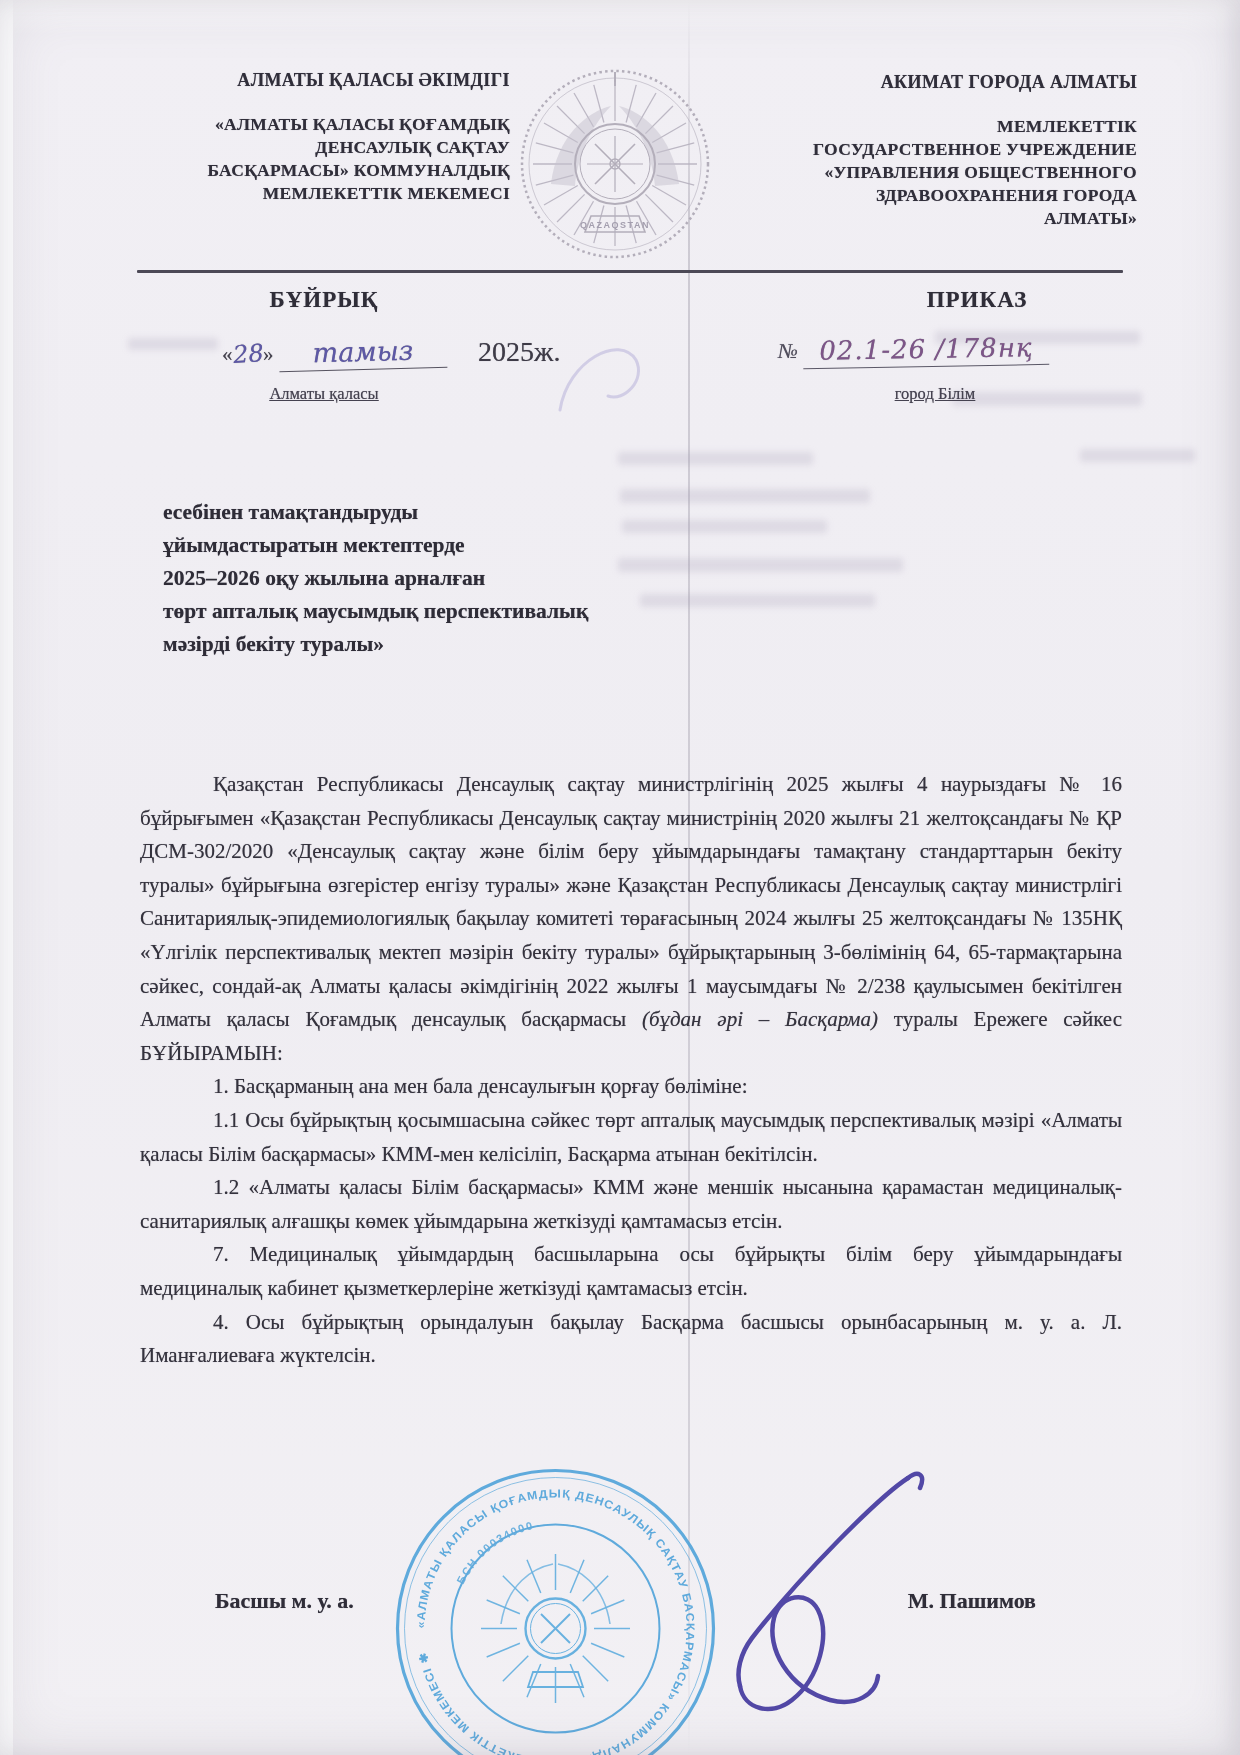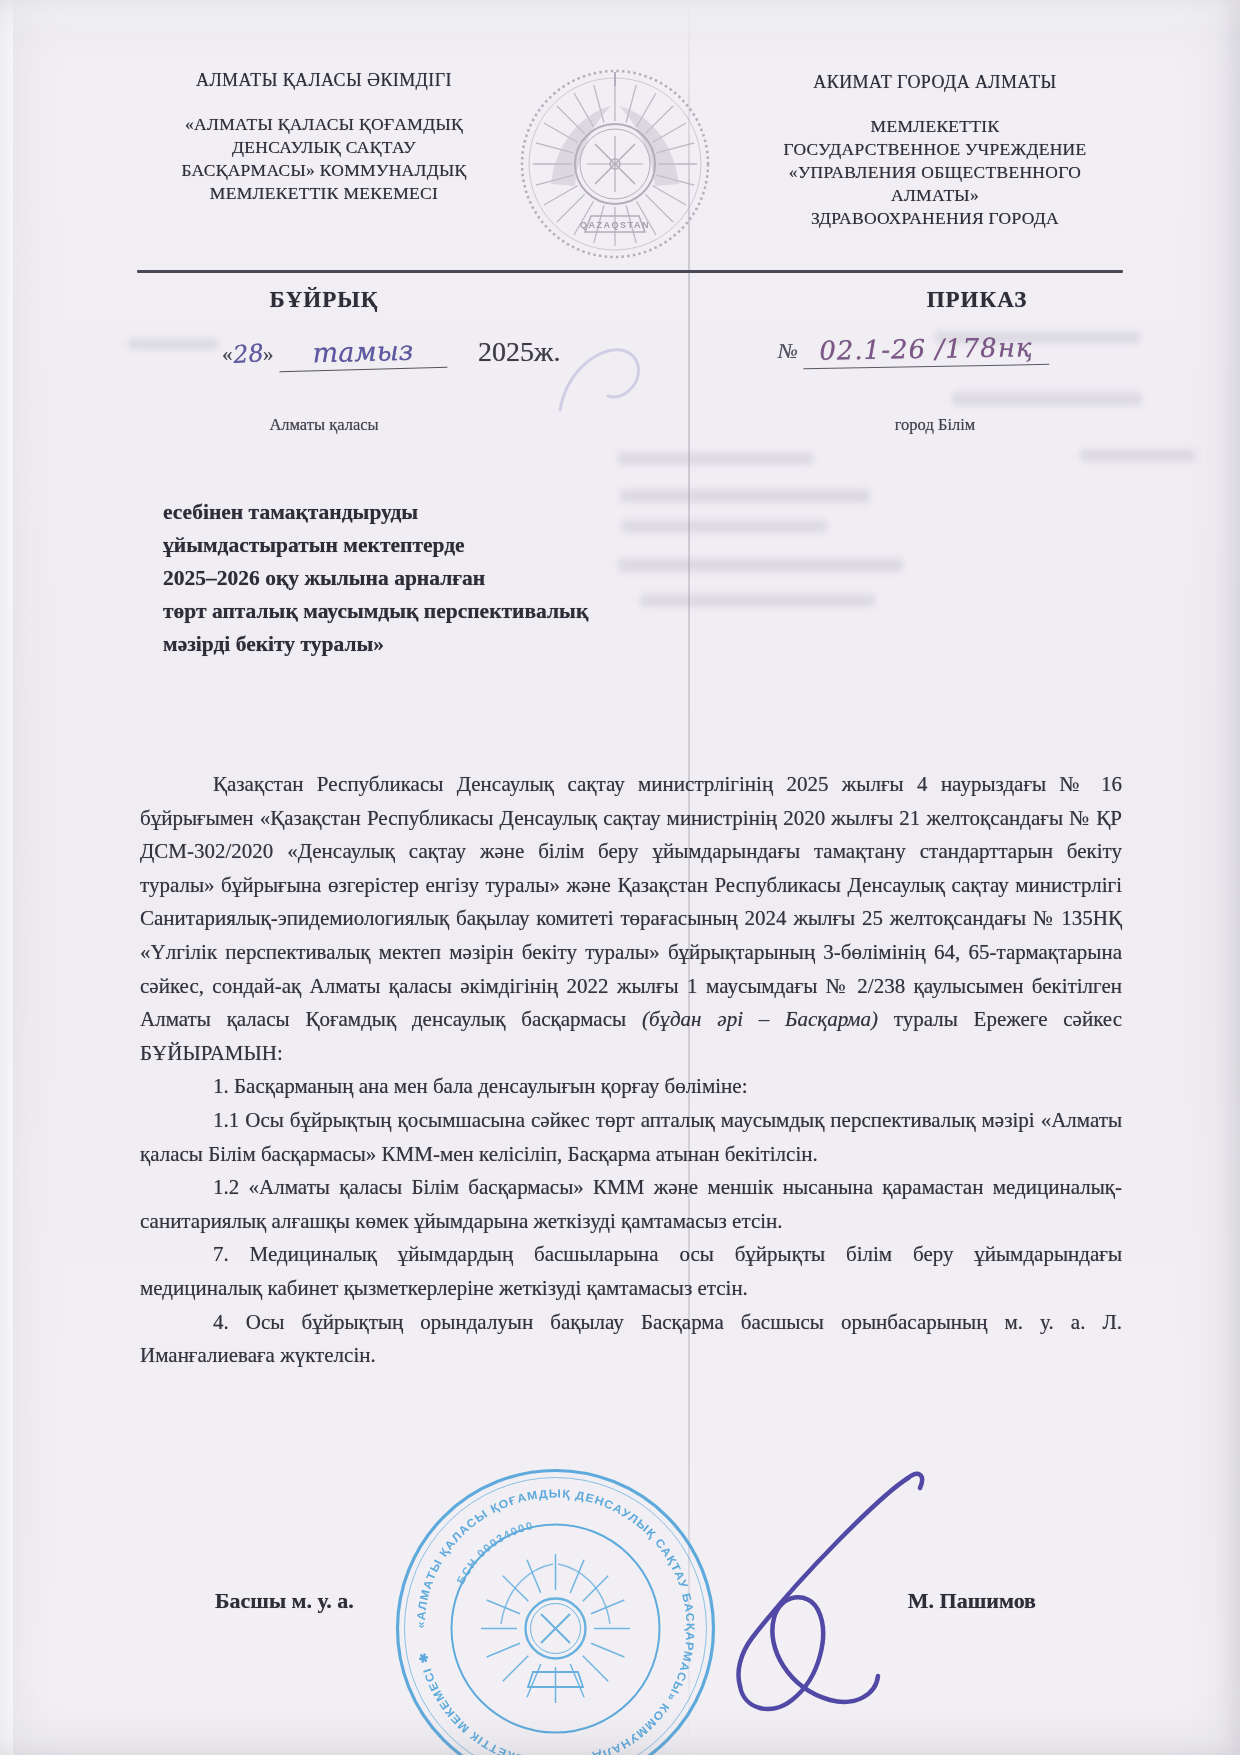--- a/index.html
+++ b/index.html
@@ -9,21 +9,21 @@
     font-family:"Liberation Serif", serif;color:#37353f;
   }
   .page::after{content:"";position:absolute;inset:0;pointer-events:none;
     box-shadow:inset 0 0 60px rgba(120,115,135,.18), inset -8px 0 18px rgba(120,115,135,.12);}
   .edge-left{position:absolute;left:0;top:0;width:13px;height:100%;background:#fdfdfe;}
   .crease{position:absolute;left:688px;top:0;width:2px;height:100%;
     background:linear-gradient(180deg,rgba(130,125,142,0) 0%,rgba(130,125,142,.32) 12%,rgba(130,125,142,.26) 86%,rgba(130,125,142,0) 100%);}
   .soft{text-shadow:0 0 .7px rgba(55,53,66,.6);}
   .ghost{position:absolute;background:rgba(148,142,168,.20);filter:blur(3px);border-radius:3px;}
 
-  .hdr{position:absolute;text-align:center;font-weight:normal;color:#302e3a;}
+  .hdr{position:absolute;text-align:right;font-weight:bold;color:#302e3a;}
   .hdr-left{left:138px;top:70px;width:372px;}
   .hdr-right{left:733px;top:72px;width:404px;}
   .hdr .akimat{font-size:18px;letter-spacing:.4px;margin-bottom:22px;}
   .hdr .org{font-size:17.5px;line-height:23px;letter-spacing:.3px;}
 
   .emblem{position:absolute;left:517px;top:66px;}
 
   .rule{position:absolute;left:137px;top:270px;width:986px;height:3px;background:#4c4956;border-radius:1px;}
 
   .doctype{position:absolute;top:287px;font-weight:bold;font-size:23px;letter-spacing:1px;color:#2f2d38;text-align:center;}
@@ -34,21 +34,21 @@
   .hand{font-family:"DejaVu Serif", serif;font-style:italic;}
   .hand-day{display:inline-block;font-size:24px;transform:rotate(-4deg) translateY(1px);}
   .hand-month{display:inline-block;width:168px;text-align:center;font-size:27px;
     border-bottom:1.7px solid #55525f;transform:rotate(-1.5deg);padding-bottom:2px;}
   .year{font-size:28px;margin-left:26px;color:#3e3b47;}
   .numline{position:absolute;left:778px;top:334px;font-size:22px;color:#504d5c;white-space:nowrap;}
   .no-sign{font-style:italic;font-size:21px;}
   .hand-number{display:inline-block;min-width:238px;text-align:center;font-size:26px;letter-spacing:1px;
     border-bottom:1.6px solid #5a5766;transform:rotate(-1deg);padding:0 4px 2px 4px;}
 
-  .place{position:absolute;top:415px;font-size:16.5px;color:#454250;text-align:center;}
+  .place{position:absolute;top:384px;font-size:16.5px;color:#454250;text-align:center;text-decoration:underline;}
   .place.kk{left:138px;width:372px;}
   .place.ru{left:733px;width:404px;}
 
   .title{position:absolute;left:163px;top:496px;width:640px;font-weight:bold;
     font-size:21.5px;line-height:33px;color:#2e2c37;}
 
   .body{position:absolute;left:140px;top:768px;width:982px;font-size:21px;line-height:33.6px;text-align:justify;color:#34323d;}
   .body p{margin:0;text-indent:73px;}
   .it{font-style:italic;}
   .ord{font-weight:normal;}
@@ -136,22 +136,22 @@
       <text x="98" y="162" text-anchor="middle" font-size="9" letter-spacing="1.5" fill="#a39eae" font-family="Liberation Sans, sans-serif" font-weight="bold">QAZAQSTAN</text>
     </svg>
   </div>
 
   <div class="hdr hdr-right soft">
     <div class="akimat">АКИМАТ ГОРОДА АЛМАТЫ</div>
     <div class="org">
       <div>МЕМЛЕКЕТТІК</div>
       <div>ГОСУДАРСТВЕННОЕ УЧРЕЖДЕНИЕ</div>
       <div>«УПРАВЛЕНИЯ ОБЩЕСТВЕННОГО</div>
+      <div>ЗДРАВООХРАНЕНИЯ ГОРОДА</div>
       <div>АЛМАТЫ»</div>
-      <div>ЗДРАВООХРАНЕНИЯ ГОРОДА</div>
     </div>
   </div>
 
   <div class="rule"></div>
 
   <div class="doctype kk soft">БҰЙРЫҚ</div>
   <div class="doctype ru soft">ПРИКАЗ</div>
 
   <div class="dateline soft">
     <span>«</span><span class="hand hand-day" style="color:#5d58a6;">28</span><span>»</span>

